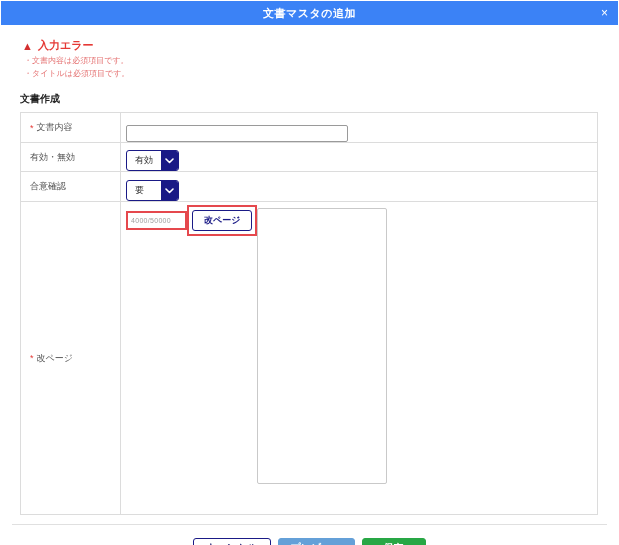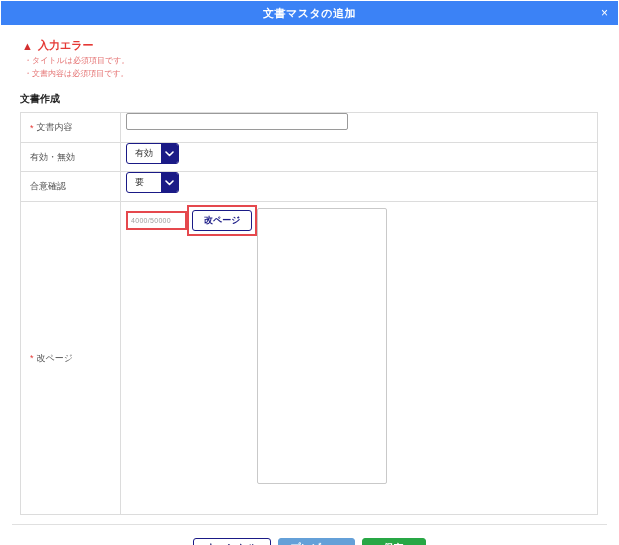--- a/index.html
+++ b/index.html
@@ -29,21 +29,21 @@
   
   .form{margin:0 20px;width:578px;border:1px solid #dcdcdc;box-sizing:border-box;}
   .frow{display:flex;border-bottom:1px solid #dcdcdc;box-sizing:border-box;}
   .frow:last-child{border-bottom:none;}
   .cell-label{
     width:100px;min-width:100px;border-right:1px solid #dcdcdc;
     display:flex;align-items:center;padding-left:9px;box-sizing:border-box;
     font-size:9px;color:#555;
   }
   .req{color:#e53935;margin-right:3px;font-size:9px;}
-  .cell-value{flex:1;display:flex;align-items:flex-start;padding-left:5px;box-sizing:border-box;}
+  .cell-value{flex:1;display:flex;align-items:flex-end;padding-left:5px;box-sizing:border-box;}
   .row-title{height:30px;}
   .row-status{height:29px;}
   .row-agreement{height:30px;}
   .row-content{height:312px;}
   
   .text-input{
     width:222px;height:17px;border:1px solid #9a9a9a;border-radius:2px;
     font-size:9px;padding:0 4px;box-sizing:border-box;outline:none;
   }
   
@@ -94,22 +94,22 @@
   <div class="titlebar">
     <span class="title">文書マスタの追加</span>
     <span class="close">×</span>
   </div>
 
   <div class="error-block">
     <div class="error-title">
       <span class="warning-icon"></span>
       <span>入力エラー</span>
     </div>
+    <div class="error-item">・文書内容は必須項目です。</div>
     <div class="error-item">・タイトルは必須項目です。</div>
-    <div class="error-item">・文書内容は必須項目です。</div>
   </div>
 
   <div class="section-title">文書作成</div>
 
   <div class="form">
 
     <div class="frow row-title">
       <div class="cell-label">
         <span class="req">*</span>
         <span>文書内容</span>

